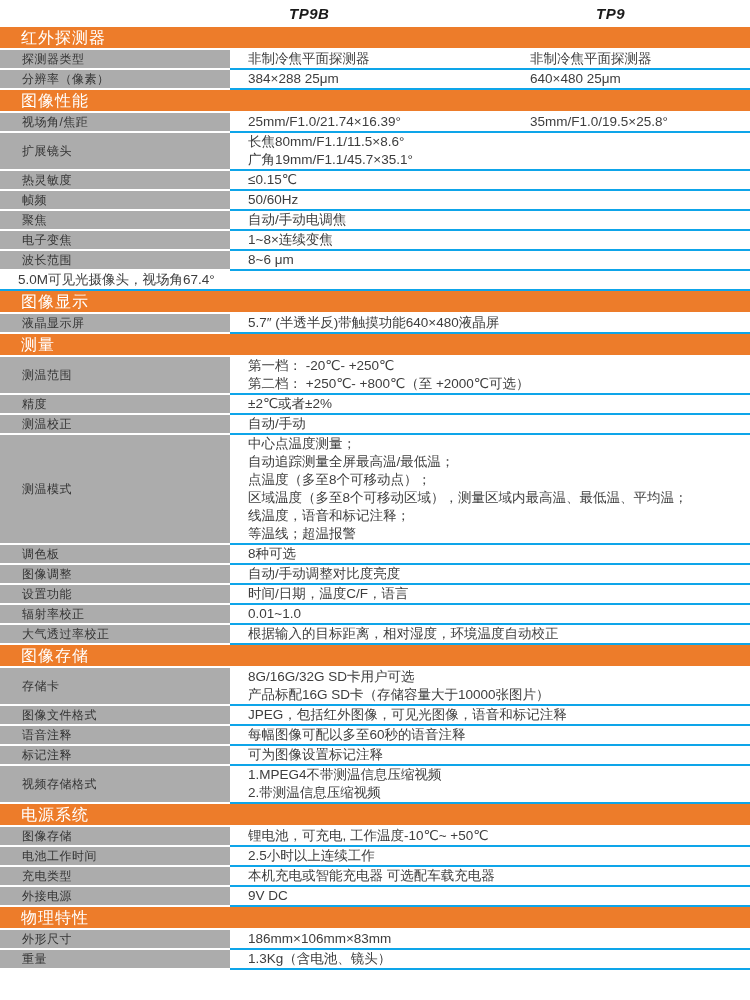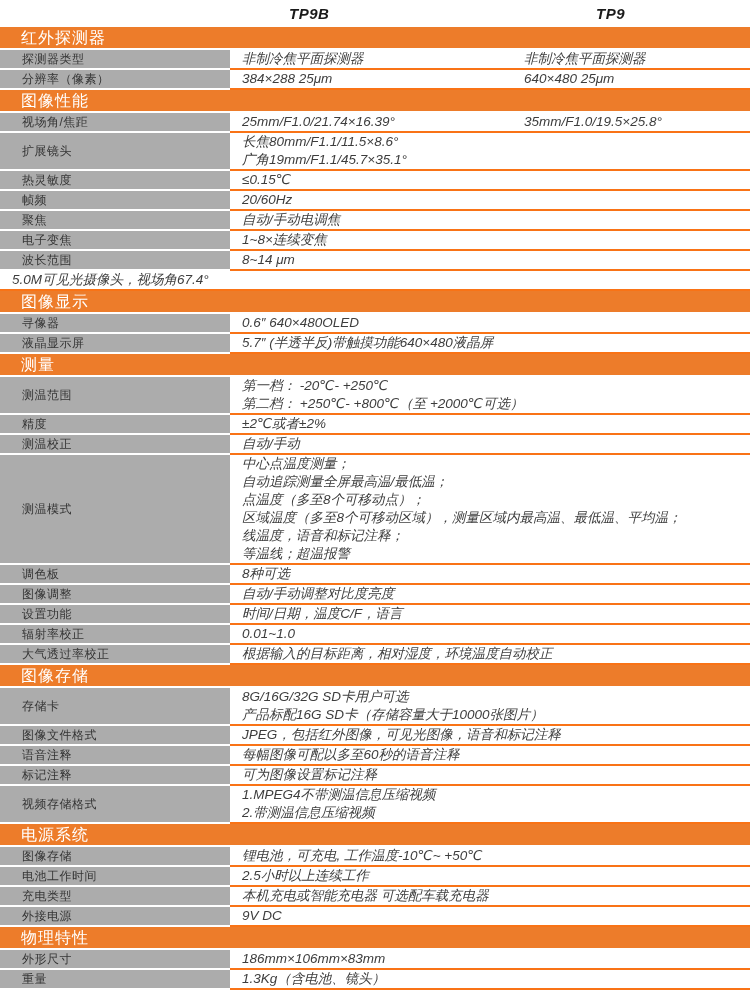--- a/index.html
+++ b/index.html
@@ -26,23 +26,22 @@
   
   .row{display:flex;align-items:stretch;}
   .row .label{
     width:230px;box-sizing:border-box;background:#ACACAC;
     border-bottom:2px solid #ffffff;
     display:flex;align-items:center;
     padding-left:22px;font-size:12px;color:#353535;letter-spacing:.5px;
   }
   .row .vals{
     flex:1;display:flex;box-sizing:border-box;
-    border-bottom:2px solid #f97316;
-    padding-left:12px;
-    font-style:italic;
+    border-bottom:2px solid #0ea5e9;
+    padding-left:18px;
   }
   .cell{display:flex;flex-direction:column;justify-content:center;}
   .cell .line{
     font-size:13.5px;line-height:18px;min-height:18px;color:#3d3d3d;
     white-space:nowrap;
   }
   .v1{width:282px;}
   .v2{flex:1;}
   .vfull{flex:1;}
 </style>
@@ -104,21 +103,21 @@
         <div class="vals">
           <div class="cell vfull">
             <div class="line">≤0.15℃</div>
           </div>
         </div>
       </div>
       <div class="row">
         <div class="label">帧频</div>
         <div class="vals">
           <div class="cell vfull">
-            <div class="line">20/60Hz</div>
+            <div class="line">50/60Hz</div>
           </div>
         </div>
       </div>
       <div class="row">
         <div class="label">聚焦</div>
         <div class="vals">
           <div class="cell vfull">
             <div class="line">自动/手动电调焦</div>
           </div>
         </div>
@@ -128,40 +127,32 @@
         <div class="vals">
           <div class="cell vfull">
             <div class="line">1~8×连续变焦</div>
           </div>
         </div>
       </div>
       <div class="row">
         <div class="label">波长范围</div>
         <div class="vals">
           <div class="cell vfull">
-            <div class="line">8~14 μm</div>
+            <div class="line">8~6 μm</div>
           </div>
         </div>
       </div>
       <div class="row">
         <div class="vals">
           <div class="cell vfull">
             <div class="line">5.0M可见光摄像头，视场角67.4°</div>
           </div>
         </div>
       </div>
       <div class="bar">图像显示</div>
-      <div class="row">
-        <div class="label">寻像器</div>
-        <div class="vals">
-          <div class="cell vfull">
-            <div class="line">0.6″  640×480OLED</div>
-          </div>
-        </div>
-      </div>
       <div class="row">
         <div class="label">液晶显示屏</div>
         <div class="vals">
           <div class="cell vfull">
             <div class="line">5.7″ (半透半反)带触摸功能640×480液晶屏</div>
           </div>
         </div>
       </div>
       <div class="bar">测量</div>
       <div class="row">

